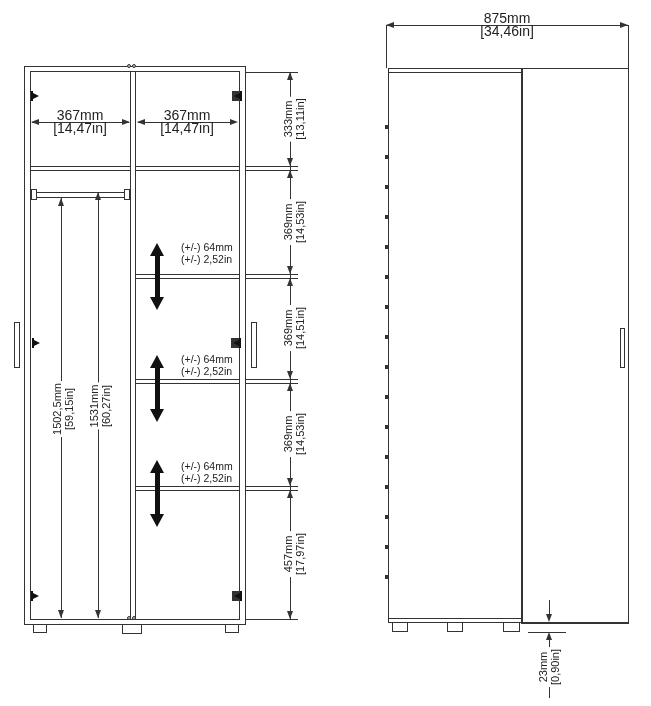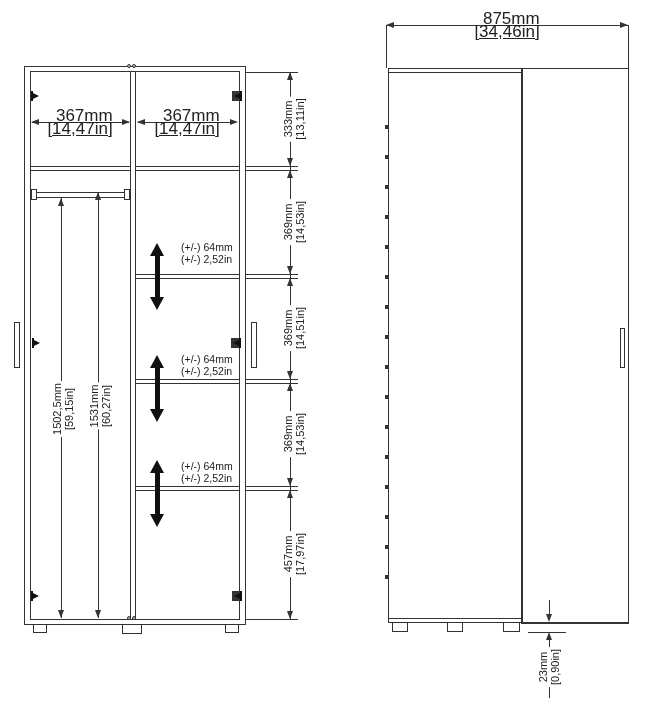--- a/index.html
+++ b/index.html
@@ -3,22 +3,22 @@
 <meta charset="utf-8">
 <style>
   html,body{margin:0;padding:0;background:#fff;}
   .canvas{position:relative;width:651px;height:706px;background:#fff;overflow:hidden;
           font-family:"Liberation Sans", sans-serif;color:#222;}
   .l{position:absolute;background:#333;}
   .box{position:absolute;border:1px solid #333;background:#fff;box-sizing:border-box;}
   .dot{position:absolute;width:4px;height:4px;border:1px solid #333;border-radius:50%;
        background:#bbb;box-sizing:border-box;}
   
-  .dimh{position:absolute;transform:translate(-50%,-50%);text-align:right;
-        font-size:17px;line-height:13px;white-space:nowrap;text-decoration:underline;}
+  .dimh{position:absolute;transform:translate(-50%,-50%);text-align:center;
+        font-size:14px;line-height:13px;white-space:nowrap;}
   .dimv{position:absolute;transform:translate(-50%,-50%) rotate(-90deg);text-align:center;
         font-size:11px;line-height:12px;white-space:nowrap;background:#fff;padding:0 2px;}
   .note{position:absolute;font-size:10.5px;line-height:11.5px;white-space:nowrap;}
   
   .ar{position:absolute;width:0;height:0;}
   .ar.up{border-left:3px solid transparent;border-right:3px solid transparent;border-bottom:8px solid #333;}
   .ar.dn{border-left:3px solid transparent;border-right:3px solid transparent;border-top:8px solid #333;}
   .ar.lf{border-top:3px solid transparent;border-bottom:3px solid transparent;border-right:8px solid #333;}
   .ar.rt{border-top:3px solid transparent;border-bottom:3px solid transparent;border-left:8px solid #333;}
   

